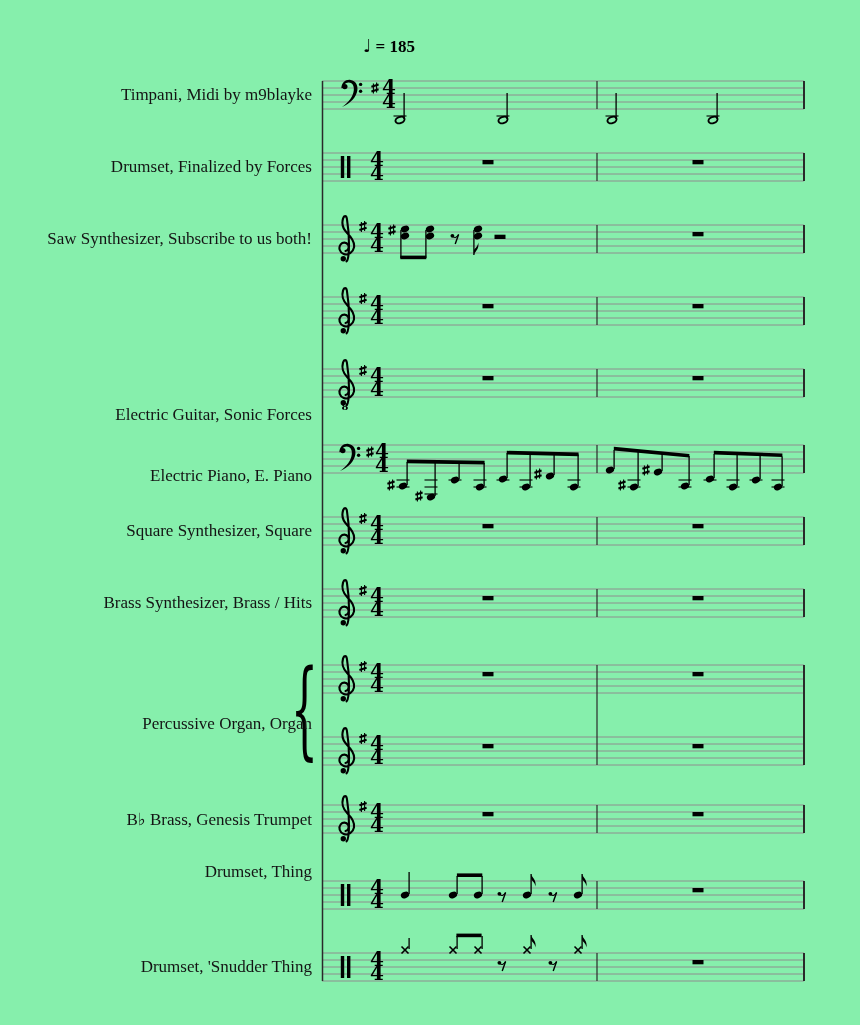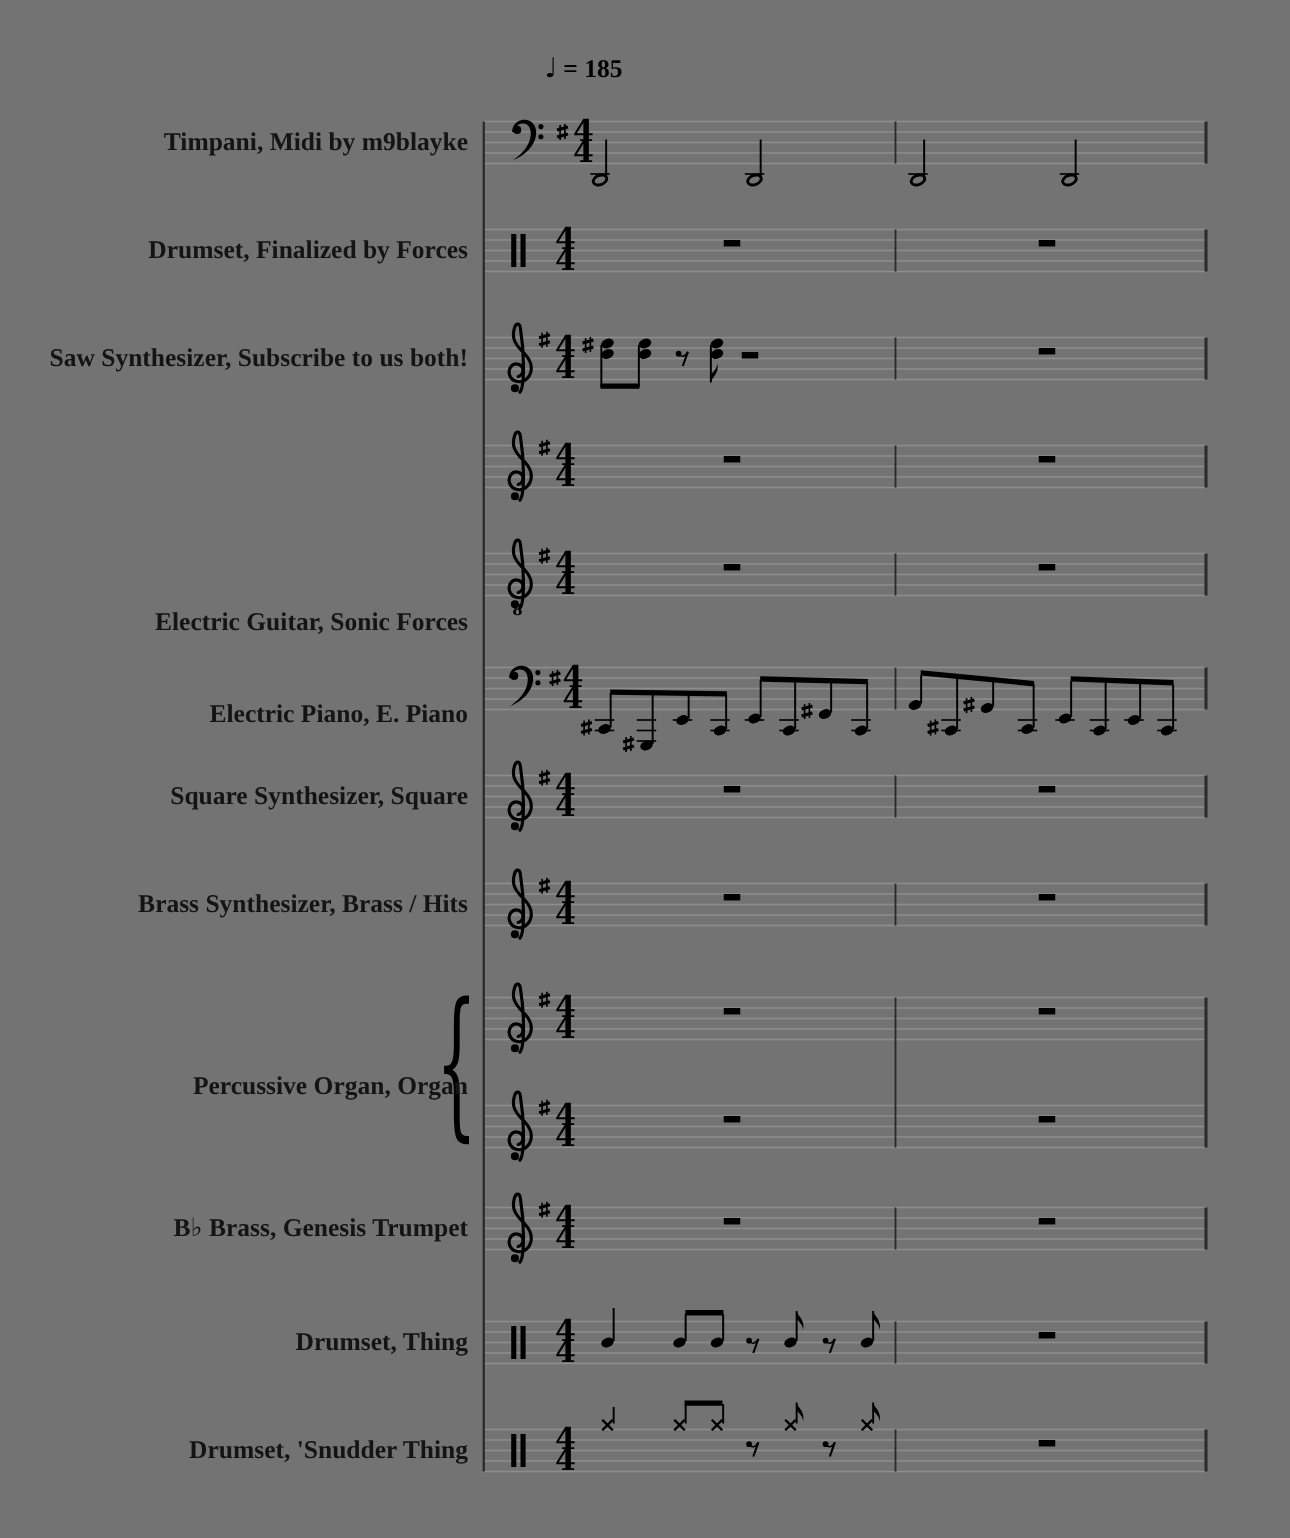--- a/index.html
+++ b/index.html
@@ -1,35 +1,35 @@
 <!DOCTYPE html>
 <html><head>
 <meta charset="utf-8">
 <style>
   html,body{margin:0;padding:0;}
   .page{
     position:relative;
     width:860px;height:1025px;
-    background:#737373;
+    background:#86efac;
     font-family:"Liberation Serif","DejaVu Serif",serif;
     overflow:hidden;
   }
   .tempo{
     position:absolute;left:363px;top:35px;
     color:#000;white-space:nowrap;
   }
   .tempo .glyph{
     font-family:"DejaVu Sans",sans-serif;
     font-size:18px;font-weight:700;
   }
   .tempo .val{
     font-size:17px;font-weight:700;
     font-family:"Liberation Serif","DejaVu Serif",serif;
   }
-  .labels{position:absolute;left:0;top:0;width:860px;height:1015px;pointer-events:none;font-weight:bold;}
+  .labels{position:absolute;left:0;top:0;width:860px;height:1015px;pointer-events:none;}
   .staff-label{
     position:absolute;
     right:548px;
     transform:translateY(-50%);
     font-size:17px;color:#141414;
     white-space:nowrap;
   }
   svg.score{position:absolute;left:0;top:0;}
 </style>
 </head>
@@ -483,16 +483,16 @@
   <div class="labels">
       <div class="staff-label" style="top: 95px;">Timpani, Midi by m9blayke</div>
       <div class="staff-label" style="top: 167px;">Drumset, Finalized by Forces</div>
       <div class="staff-label" style="top: 239px;">Saw Synthesizer, Subscribe to us both!</div>
       <div class="staff-label" style="top: 383px; margin-top: 32px;">Electric Guitar, Sonic Forces</div>
       <div class="staff-label" style="top: 459px; margin-top: 17px;">Electric Piano, E. Piano</div>
       <div class="staff-label" style="top: 603px;">Brass Synthesizer, Brass / Hits</div>
       <div class="staff-label" style="top: 531px;">Square Synthesizer, Square</div>
       <div class="staff-label" style="top: 724px;">Percussive Organ, Organ</div>
       <div class="staff-label" style="top: 819px;">B♭ Brass, Genesis Trumpet</div>
-      <div class="staff-label" style="top: 895px;">Drumset, Thing</div>
+      <div class="staff-label" style="top: 872px;">Drumset, Thing</div>
       <div class="staff-label" style="top: 967px;">Drumset, 'Snudder Thing</div>
     </div>
 </div>
 
 </body></html>

